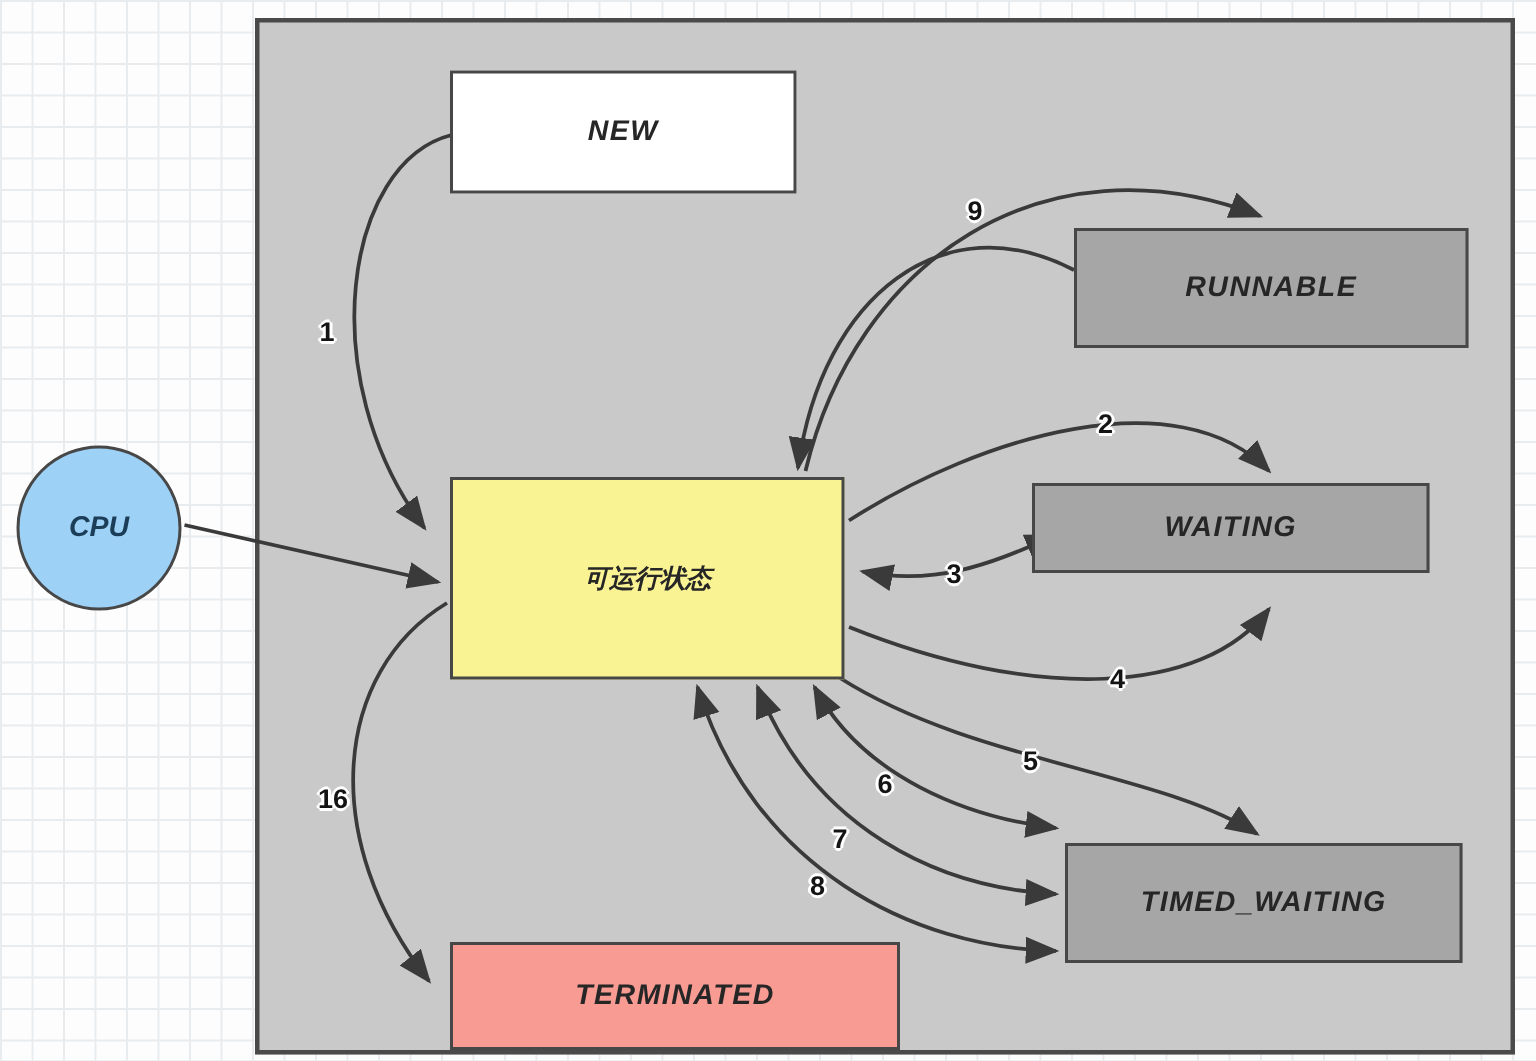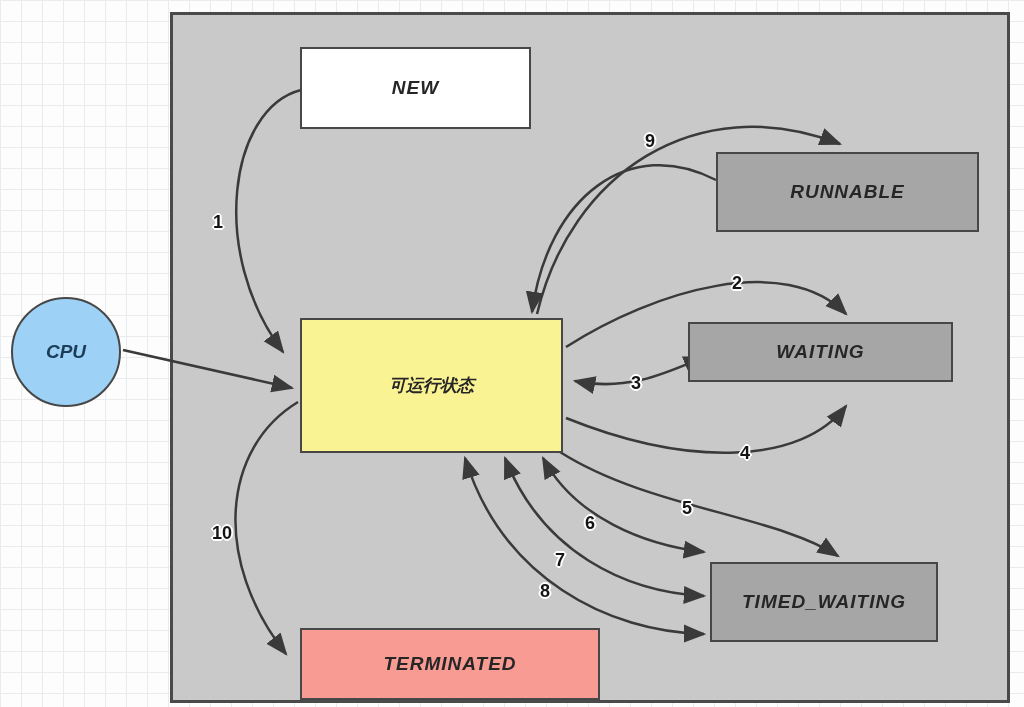--- a/index.html
+++ b/index.html
@@ -103,32 +103,32 @@
       <div class="ready-cell">
         <span>可运行状态</span>
       </div>
     </div>
   </div>
 
   <div class="box" style="left: 688px; top: 322px; width: 265px; height: 60px; background-color: rgb(166, 166, 166);">
     <span>WAITING</span>
   </div>
 
-  <div class="box" style="left: 710px; top: 562px; width: 228px; height: 80px; background-color: rgb(166, 166, 166);">
+  <div class="box" style="left: 710px; top: 562px; width: 265px; height: 80px; background-color: rgb(166, 166, 166);">
     <span>TIMED_WAITING</span>
   </div>
 
   <div class="box" style="left: 300px; top: 628px; width: 300px; height: 72px; background-color: rgb(247, 155, 147);">
     <span>TERMINATED</span>
   </div>
 
   <span class="num" style="left:218px;top:222px;">1</span>
   <span class="num" style="left:737px;top:283px;">2</span>
   <span class="num" style="left:636px;top:383px;">3</span>
   <span class="num" style="left:745px;top:453px;">4</span>
   <span class="num" style="left:687px;top:508px;">5</span>
   <span class="num" style="left:590px;top:523px;">6</span>
   <span class="num" style="left:560px;top:560px;">7</span>
   <span class="num" style="left:545px;top:591px;">8</span>
   <span class="num" style="left:650px;top:141px;">9</span>
-  <span class="num" style="left:222px;top:533px;">10</span>
+  <span class="num" style="left:222px;top:533px;">16</span>
 
 </div>
 
 </body></html>

